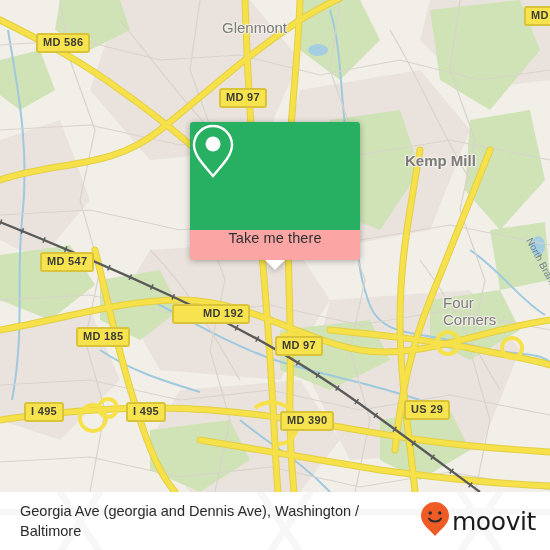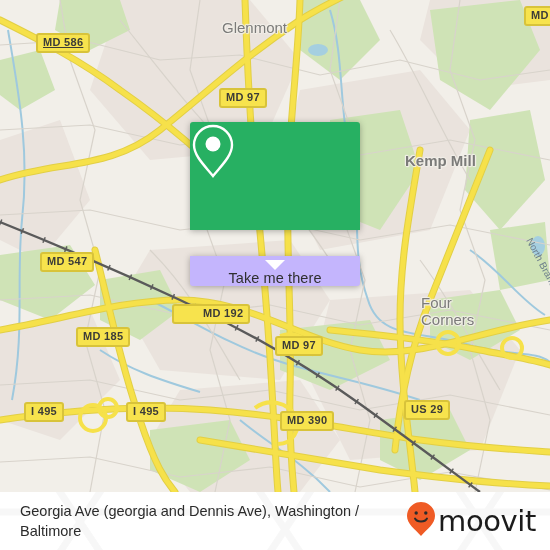--- a/index.html
+++ b/index.html
@@ -50,24 +50,23 @@
     filter:drop-shadow(0 1px 3px rgba(0,0,0,.30));
     z-index:40;
   }
   #card-head{
     height:108px;background:#27b062;
     border-radius:3px 3px 0 0;
     display:flex;align-items:center;justify-content:center;
     cursor:pointer;
   }
   #card-foot{
-    height:30px;background:#c4b5fd;border-radius:0 0 3px 3px;
-    display:flex;align-items:flex-end;justify-content:center;
+    height:30px;background:#fca5a5;border-radius:0 0 3px 3px;
+    display:flex;align-items:flex-start;justify-content:center;
     cursor:pointer;
-    margin-top:26px;
   }
   #card-foot span{
     color:#2f2f2f;font-size:14.5px;letter-spacing:.1px;
   }
   #card-tail{
     position:absolute;left:50%;top:138px;margin-left:-10px;
     width:0;height:0;border-left:10px solid transparent;
     border-right:10px solid transparent;border-top:10px solid #ffffff;
   }
 
@@ -89,21 +88,21 @@
   #footer-watermark{position:absolute;left:0;top:-20px;opacity:.35;}
   #footer-inner{
     position:relative;height:58px;display:flex;align-items:center;
     justify-content:space-between;padding:0 14px 0 20px;box-sizing:border-box;gap:43px;
   }
   #footer-title{
     color:#2b2b2b;font-size:14.5px;line-height:20px;max-width:365px;
   }
   #brand{display:flex;align-items:center;gap:2px;}
   #brand-word{
-    color:#1b1b1b;font-size:29px;line-height:29px;font-weight:normal;
+    color:#1b1b1b;font-size:25px;line-height:29px;font-weight:normal;
     letter-spacing:-.4px;font-family:"DejaVu Sans",sans-serif;
   }
 </style>
 </head>
 <body>
 
 <div id="app">
 
   <div id="map">
     <svg width="550" height="492" viewBox="0 0 550 492">
@@ -203,24 +202,24 @@
       </g>
 
       <g>
         <path d="M0,222 C60,246 120,272 180,300 C250,332 310,368 360,404 C410,440 450,470 480,492" fill="none" stroke="#5a5a5a" stroke-width="2.4"></path>
         <path d="M0,222 C60,246 120,272 180,300 C250,332 310,368 360,404 C410,440 450,470 480,492" fill="none" stroke="#5a5a5a" stroke-width="6" stroke-dasharray="1.5 22" opacity=".95"></path>
       </g>
     </svg>
 
     <div class="place" style="left:222px;top:20px;width:120px;">Glenmont</div>
     <div class="place" style="left:405px;top:152px;width:74px;white-space:normal;line-height:17px;font-weight:bold;">Kemp Mill</div>
-    <div class="place" style="left:421px;top:294px;width:74px;white-space:normal;line-height:17px;">Four Corners</div>
+    <div class="place" style="left:443px;top:294px;width:74px;white-space:normal;line-height:17px;">Four Corners</div>
     <div class="stream-label" style="left:534px;top:236px;transform:rotate(62deg);transform-origin:0 0;">North Branch</div>
 
-    <div class="shield" style="left:36px;top:33px;text-decoration:underline;">MD 586</div>
+    <div class="shield" style="left:36px;top:33px;">MD 586</div>
     <div class="shield" style="left:219px;top:88px;">MD 97</div>
     <div class="shield" style="left:40px;top:237px;margin-top:15px;">MD 547</div>
     <div class="shield" style="left:172px;top:304px;padding-left:29px;">MD 192</div>
     <div class="shield" style="left:76px;top:327px;">MD 185</div>
     <div class="shield" style="left:275px;top:336px;">MD 97</div>
     <div class="shield" style="left:24px;top:402px;">I 495</div>
     <div class="shield" style="left:126px;top:402px;">I 495</div>
     <div class="shield" style="left:280px;top:411px;">MD 390</div>
     <div class="shield" style="left:404px;top:400px;">US 29</div>
     <div class="shield" style="left:524px;top:6px;">MD</div>

